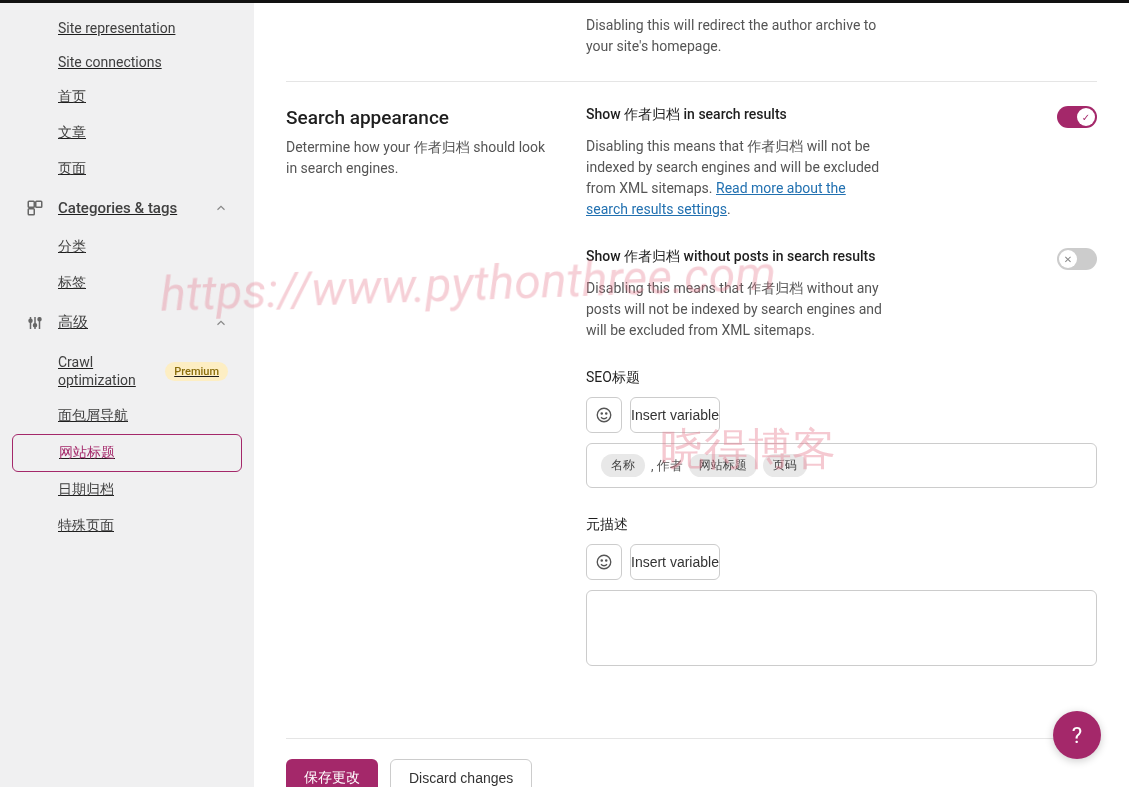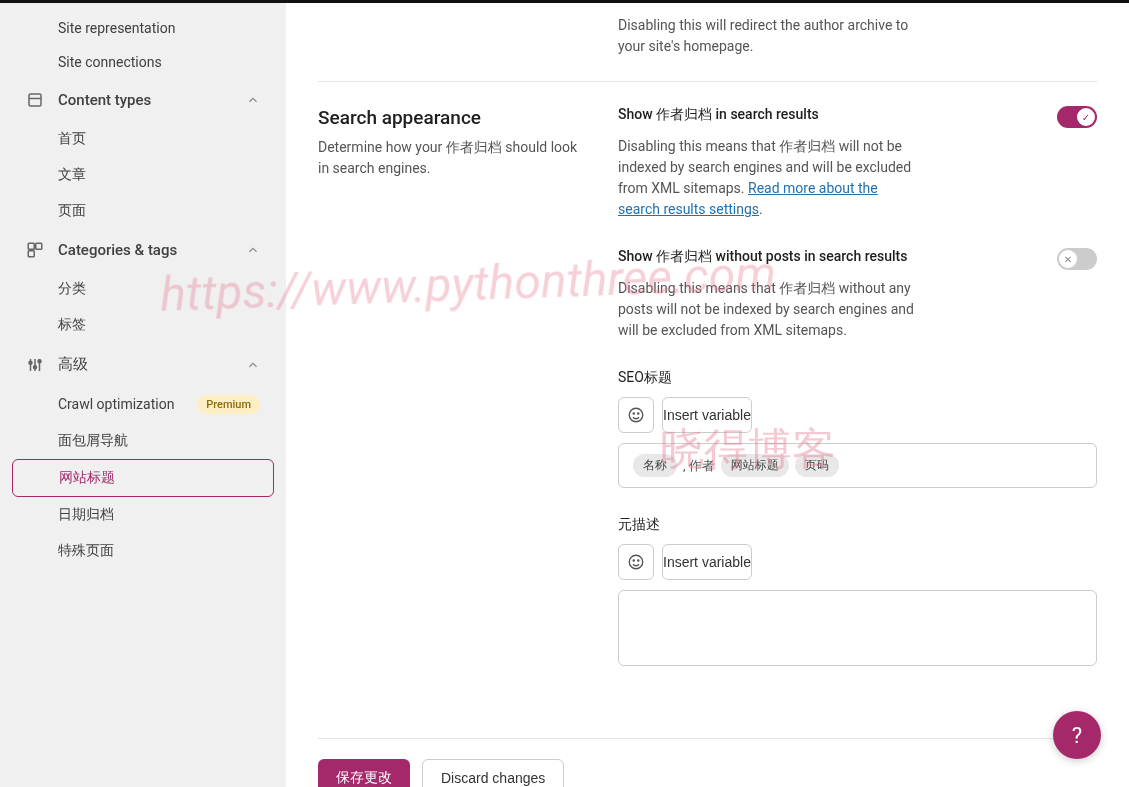--- a/index.html
+++ b/index.html
@@ -1,19 +1,19 @@
 <!DOCTYPE html>
 <html><head>
 <meta charset="utf-8">
 <style>
 * { box-sizing: border-box; margin: 0; padding: 0; }
 body { font-family: -apple-system, BlinkMacSystemFont, "Segoe UI", Roboto, sans-serif; background: #fff; color: #1e1e1e; font-size: 14px; width: 1129px; height: 787px; overflow: hidden; position: relative; }
 .top-bar { height: 3px; background: #111; position: absolute; top: 0; left: 0; right: 0; }
 .layout { display: flex; height: 100%; padding-top: 3px; }
-.sidebar { width: 286px; background: #f0f0f1; padding: 8px 12px; overflow-y: auto; }
+.sidebar { width: 254px; background: #f0f0f1; padding: 8px 12px; overflow-y: auto; text-decoration: underline; }
 .main { flex: 1; background: #fff; padding: 0 32px 20px 32px; overflow-y: auto; position: relative; }
 .side-item { display: flex; align-items: center; padding: 9px 14px 9px 46px; color: #404040; cursor: pointer; border-radius: 6px; font-size: 14px; }
 .side-item.active { border: 1px solid #a4286a; color: #a4286a; }
 .side-group { display: flex; align-items: center; padding: 12px 14px; color: #404040; cursor: pointer; font-weight: 500; font-size: 15px; gap: 14px; }
 .side-group .icon { width: 18px; height: 18px; display: flex; align-items: center; justify-content: center; color: #666; }
 .side-group .label { flex: 1; }
 .chevron { width: 14px; height: 14px; color: #888; }
 .badge-premium { background: #fdeec3; color: #8a6d0b; font-size: 11px; padding: 3px 9px; border-radius: 12px; font-weight: 500; margin-left: auto; }
 .section-row { display: flex; gap: 40px; padding: 24px 0; }
 .section-left { width: 260px; flex-shrink: 0; }
@@ -54,34 +54,20 @@
 <div class="top-bar"></div>
 <div class="layout">
   <aside class="sidebar">
     <div class="side-item">
         <span>Site representation</span>
       </div>
     <div class="side-item">
         <span>Site connections</span>
       </div>
 
-    <div class="side-group">
-      <span class="icon">
-          <svg width="18" height="18" viewBox="0 0 24 24" fill="none" stroke="currentColor" stroke-width="2">
-            <rect x="4" y="4" width="16" height="16" rx="2"></rect>
-            <line x1="4" y1="10" x2="20" y2="10"></line>
-          </svg>
-        </span>
-      <span class="label">Content types</span>
-      <span>
-          <svg class="chevron" viewBox="0 0 24 24" fill="none" stroke="currentColor" stroke-width="2">
-            <polyline points="6 15 12 9 18 15"></polyline>
-          </svg>
-        </span>
-    </div>
     <div class="side-item">
         <span>首页</span>
       </div>
     <div class="side-item">
         <span>文章</span>
       </div>
     <div class="side-item">
         <span>页面</span>
       </div>
 

